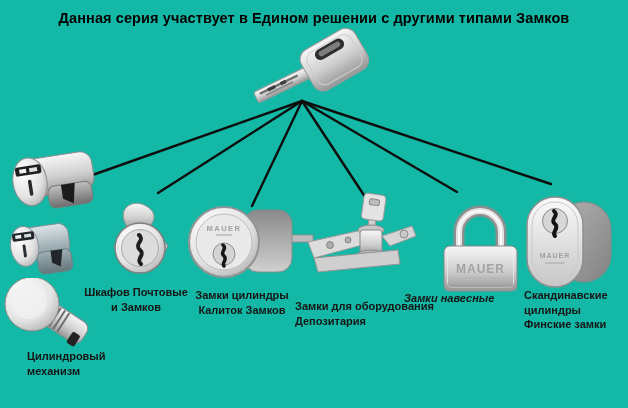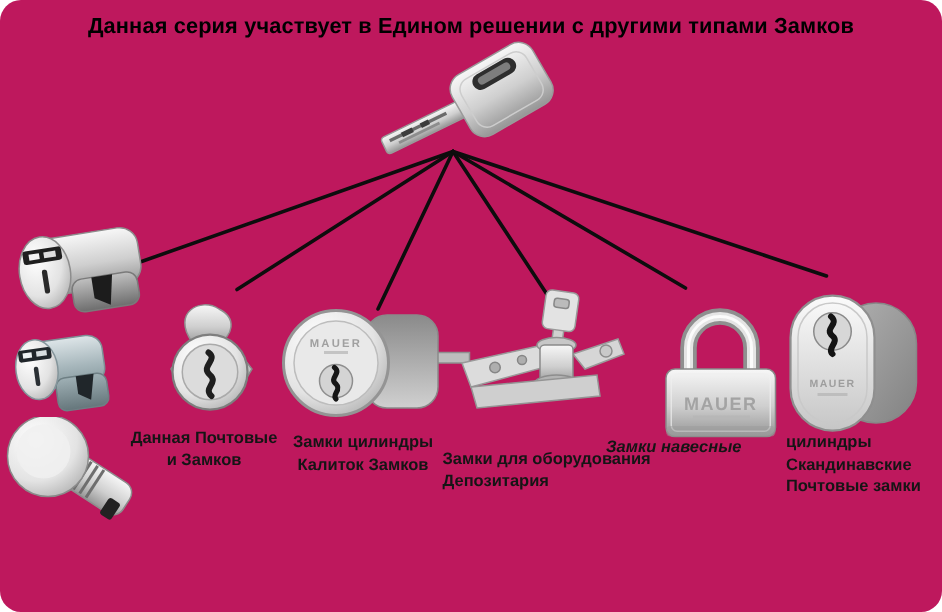--- a/index.html
+++ b/index.html
@@ -1,18 +1,18 @@
 <!DOCTYPE html>
 <html><head>
 <meta charset="utf-8">
 <style>
   html,body{margin:0;padding:0;background:#fff;}
   .stage{
-    position:relative;width:628px;height:408px;background:#be185d;
-    font-family:"Liberation Sans", sans-serif;overflow:hidden;border-radius:14px;
+    position:relative;width:628px;height:408px;background:#14b8a6;
+    font-family:"Liberation Sans", sans-serif;overflow:hidden;
   }
   .title{
     position:absolute;top:10px;left:0;right:0;margin:0;
     text-align:center;font-size:14.5px;font-weight:bold;color:#000;
     letter-spacing:.1px;
   }
   .connectors{position:absolute;left:0;top:0;width:628px;height:408px;}
   .ic{position:absolute;text-decoration:underline;}
   #key-wrap{left:246px;top:40px;width:130px;height:62px;overflow:visible;}
   #ic-dbl{left:8px;top:146px;}
@@ -148,33 +148,35 @@
         <line x1="13" y1="-11" x2="13" y2="11" stroke="#6e6e6e" stroke-width="2"></line>
         <line x1="18" y1="-11" x2="18" y2="11" stroke="#6e6e6e" stroke-width="2"></line>
         <line x1="23" y1="-11" x2="23" y2="11" stroke="#6e6e6e" stroke-width="2"></line>
         <rect x="36" y="2" width="9" height="13" rx="2" fill="#222222"></rect>
       </g>
       <circle cx="30" cy="26" r="27" fill="url(#rgFace)" stroke="#8a8a8a"></circle>
       <circle cx="27" cy="23" r="18" fill="#f0f0f0" opacity=".85"></circle>
     </svg>
   </div>
   <div class="label" id="lb-cyl">
+    <span class="ln">Цилиндровый</span>
+    <span class="ln">механизм</span>
   </div>
 
   <div class="ic" id="ic-cam">
     <svg width="92" height="88" viewBox="0 0 92 88">
       <path d="M34,30 C20,10 40,0 52,8 C64,14 62,26 50,32 Z" fill="url(#lgSilver)" stroke="#8f8f8f"></path>
       <polygon points="20,48 32,30 60,30 74,48 62,68 30,68" fill="#c2c2c2" stroke="#8a8a8a"></polygon>
       <circle cx="46" cy="50" r="25" fill="url(#rgFace)" stroke="#7e7e7e" stroke-width="1.5"></circle>
       <circle cx="46" cy="50" r="18.5" fill="#dcdcdc" stroke="#aaaaaa"></circle>
       <path d="M45,37 c7,5 -6,9 1,15 c6,5 -5,9 1,14" stroke="#1e1e1e" stroke-width="4" fill="none" stroke-linecap="round"></path>
     </svg>
   </div>
   <div class="label" id="lb-cam">
-    <span class="ln">Данная Почтовые</span>
+    <span class="ln">Шкафов Почтовые</span>
     <span class="ln">и Замков</span>
   </div>
 
   <div class="ic" id="ic-rim">
     <svg width="128" height="78" viewBox="0 0 128 78">
       <rect x="100" y="31" width="27" height="7" fill="#bdbdbd" stroke="#8f8f8f"></rect>
       <rect x="58" y="6" width="48" height="62" rx="14" fill="url(#lgBody)" stroke="#8a8a8a"></rect>
       <circle cx="38" cy="38" r="35" fill="url(#rgFace)" stroke="#949494" stroke-width="2"></circle>
       <circle cx="38" cy="38" r="28" fill="#e9e9e9" stroke="#bdbdbd"></circle>
       <text x="38" y="27" font-size="7.5" fill="#a0a0a0" text-anchor="middle" letter-spacing="1.5">MAUER</text>
@@ -232,18 +234,18 @@
       <rect x="34" y="8" width="54" height="80" rx="27" fill="url(#lgOvalBody)" stroke="#878787"></rect>
       <rect x="4" y="3" width="56" height="90" rx="28" fill="url(#lgFaceV)" stroke="#8f8f8f" stroke-width="1.5"></rect>
       <rect x="9" y="8" width="46" height="80" rx="23" fill="none" stroke="#c9c9c9"></rect>
       <circle cx="32" cy="27" r="12.5" fill="#d7d7d7" stroke="#8a8a8a"></circle>
       <path d="M31,17 c6,5 -5,8 1,13 c5,4 -4,8 0,12" stroke="#141414" stroke-width="4" fill="none" stroke-linecap="round"></path>
       <text x="32" y="64" font-size="7" fill="#9e9e9e" text-anchor="middle" letter-spacing="1">MAUER</text>
       <rect x="22" y="68" width="20" height="2" fill="#bdbdbd"></rect>
     </svg>
   </div>
   <div class="label" id="lb-oval">
+    <span class="ln">Скандинавские</span>
     <span class="ln">цилиндры</span>
-    <span class="ln">Скандинавские</span>
-    <span class="ln">Почтовые замки</span>
+    <span class="ln">Финские замки</span>
   </div>
 
 </div>
 
 </body></html>

